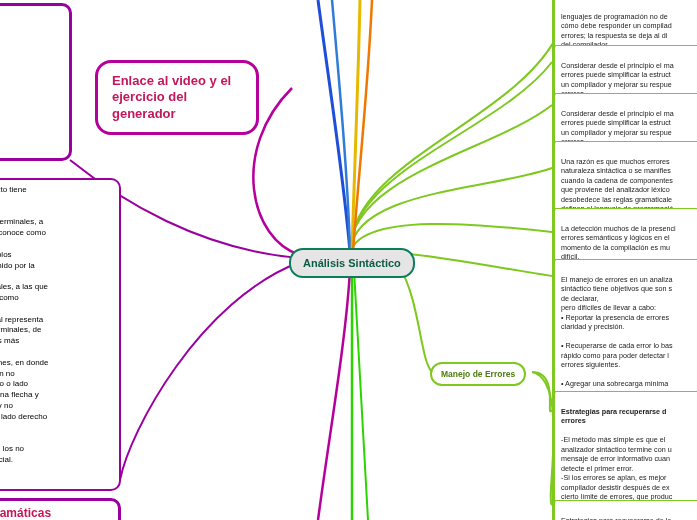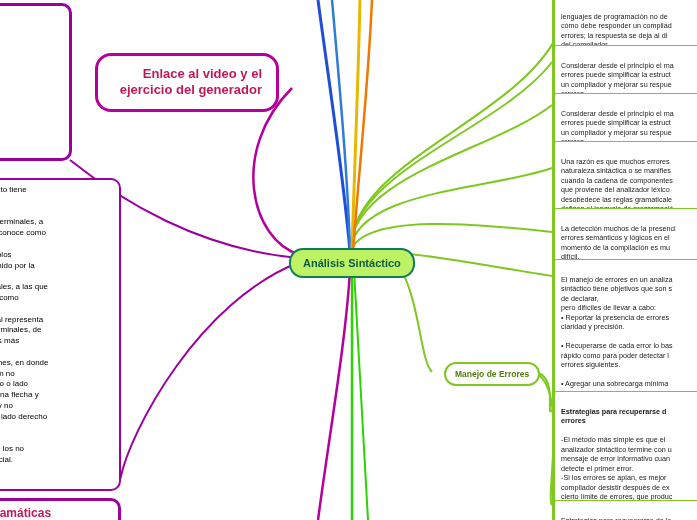--- a/index.html
+++ b/index.html
@@ -26,41 +26,40 @@
   }
   .node {
     position: absolute;
     box-sizing: border-box;
   }
 
   
   .root-node {
     border: 2px solid #0b7d5a;
     border-radius: 14px;
-    background: #bef264;
+    background: #e5e5e5;
     color: #0b5c44;
     font-size: 11px;
     font-weight: bold;
     padding: 7px 12px;
     white-space: nowrap;
     text-align: center;
   }
 
   
   .green-node {
     border: 2px solid #7ec820;
     border-radius: 12px;
     background: #ffffff;
     color: #4e7d0e;
     font-size: 8.5px;
     font-weight: bold;
     padding: 5px 9px;
     white-space: nowrap;
     text-align: center;
-    margin-left: 14px;
   }
 
   
   .magenta-node {
     border: 3px solid #b5009c;
     border-radius: 16px;
     background: #ffffff;
     color: #c2185b;
     font-size: 13px;
     font-weight: bold;
@@ -144,21 +143,21 @@
   </svg>
 
   <div class="node root-node" style="left:289px; top:248px;">
     <span>Análisis Sintáctico</span>
   </div>
 
   <div class="node green-node" style="left:430px; top:362px;">
     <span>Manejo de Errores</span>
   </div>
 
-  <div class="node magenta-node" style="left:95px; top:53px; width:184px;text-align:right;">
+  <div class="node magenta-node" style="left:95px; top:60px; width:164px;">
     <span>Enlace al video y el ejercicio del generador</span>
   </div>
 
   <div class="node purple-box thick" style="left:-46px; top:3px; width:118px; height:158px; font-size:10px;">
     
   </div>
 
   <div class="node purple-box" style="left:-56px; top:178px; width:177px; height:313px;">
     <span style="white-space:pre-line;">bre de contexto tiene
 entes:

